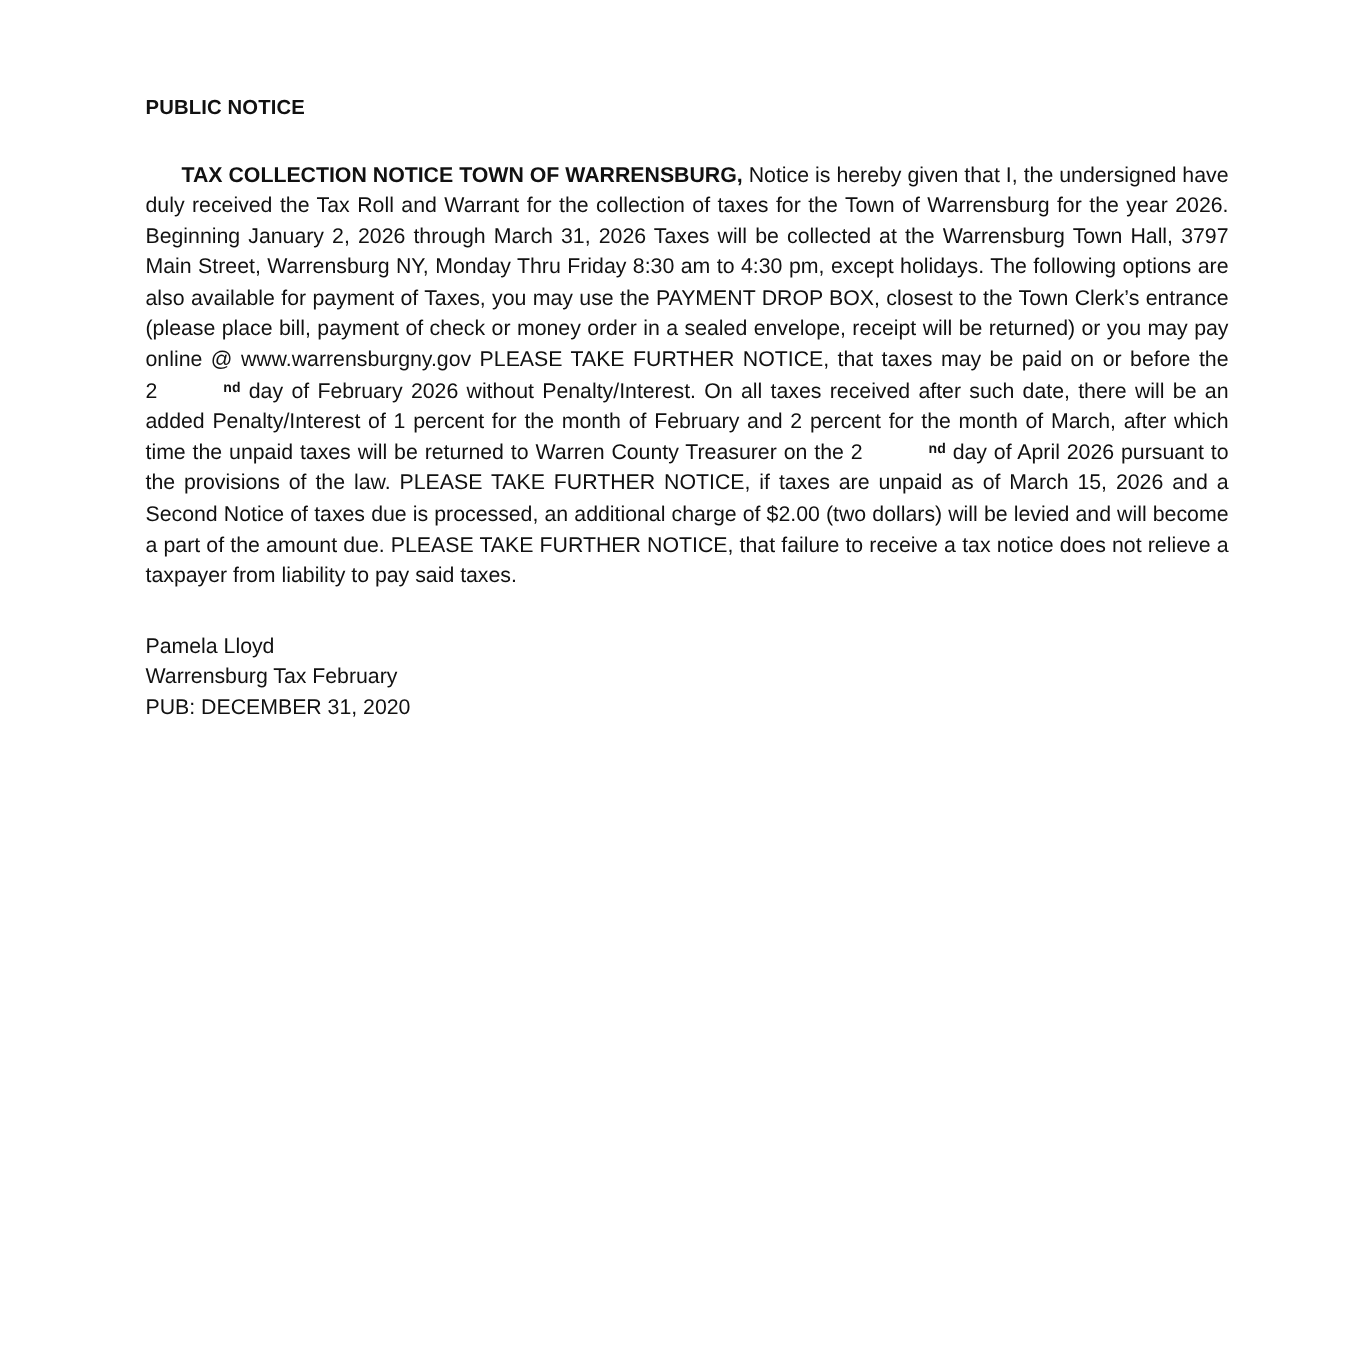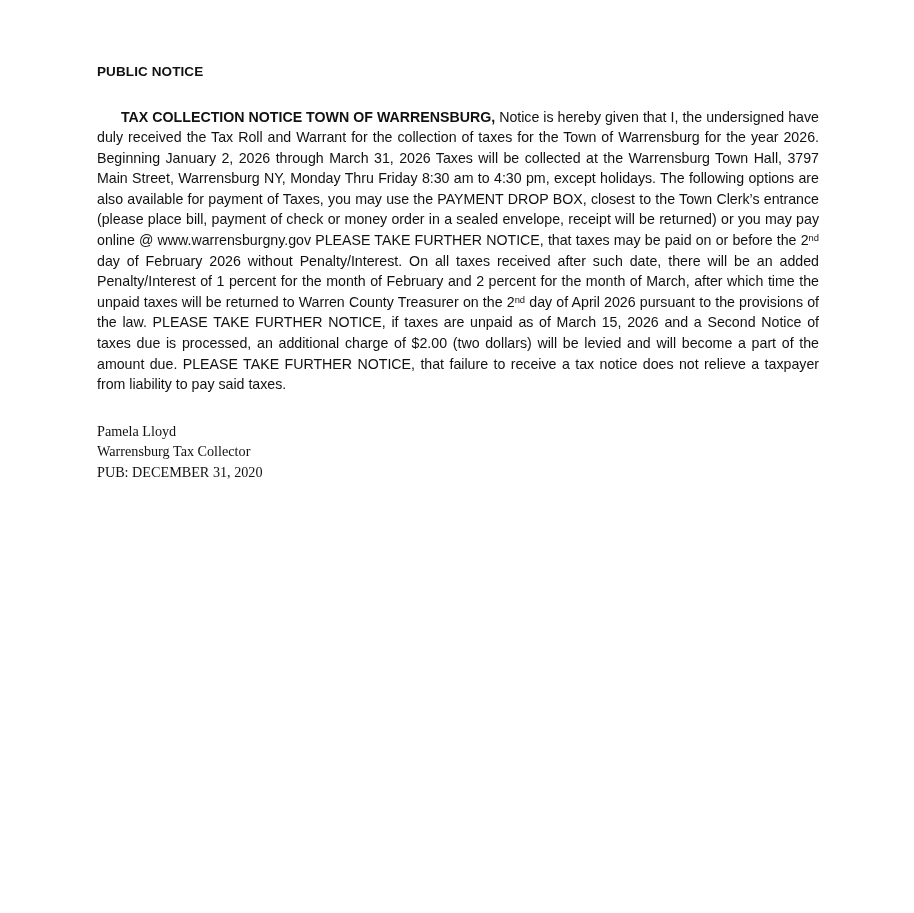--- a/index.html
+++ b/index.html
@@ -45,45 +45,45 @@
     hyphens: none;
   }
   .lead-bold {
     font-weight: bold;
     margin-left: 24px;
   }
   sup.ordinal {
     font-size: 0.66em;
     vertical-align: 0.42em;
     line-height: 0;
-    font-weight: normal;
+    font-weight: bold;
+    padding-left: 44px;
   }
   .sig-block {
     margin-top: 26px;
     font-size: 14.2px;
     line-height: 20.6px;
     text-align: left;
-    font-family: Liberation Serif, serif;
   }
   .sig-line {
     margin: 0;
     white-space: pre;
   }
 </style>
 </head>
 <body>
 
 <div class="page">
 
   <div class="doc-body">
 
     <h1 class="notice-heading">PUBLIC NOTICE</h1>
 
     <p class="notice-paragraph"><span class="lead-bold">TAX COLLECTION NOTICE TOWN OF WARRENSBURG,</span><span> Notice is hereby given that I, the undersigned have duly received the Tax Roll and Warrant for the collection of taxes for the Town of Warrensburg for the year 2026. Beginning January 2, 2026 through March 31, 2026 Taxes will be collected at the Warrensburg Town Hall, 3797 Main Street, Warrensburg NY, Monday Thru Friday 8:30 am to 4:30 pm, except holidays. The following options are also available for payment of Taxes, you may use the PAYMENT DROP BOX, closest to the Town Clerk’s entrance (please place bill, payment of check or money order in a sealed envelope, receipt will be returned) or you may pay online @ www.warrensburgny.gov PLEASE TAKE FURTHER NOTICE, that taxes may be paid on or before the 2</span><sup class="ordinal">nd</sup><span>  day of February 2026 without Penalty/Interest.  On all taxes received after such date, there will be an added Penalty/Interest of 1 percent for the month of February and 2 percent for the month of March, after which time the unpaid taxes will be returned to Warren County Treasurer on the 2</span><sup class="ordinal">nd</sup><span> day of April 2026 pursuant to the provisions of the law. PLEASE TAKE FURTHER NOTICE, if taxes are unpaid as of March 15, 2026 and a Second Notice of taxes due is processed, an additional charge of $2.00 (two dollars) will be levied and will become a part of the amount due. PLEASE TAKE FURTHER NOTICE, that failure to receive a tax notice does not relieve a taxpayer from liability to pay said taxes.</span></p>
 
     <div class="sig-block">
       <p class="sig-line">Pamela Lloyd</p>
-      <p class="sig-line">Warrensburg Tax Collector</p>
+      <p class="sig-line">Warrensburg Tax February</p>
       <p class="sig-line">PUB: DECEMBER 31, 2020</p>
     </div>
 
   </div>
 </div>
 
 </body></html>

